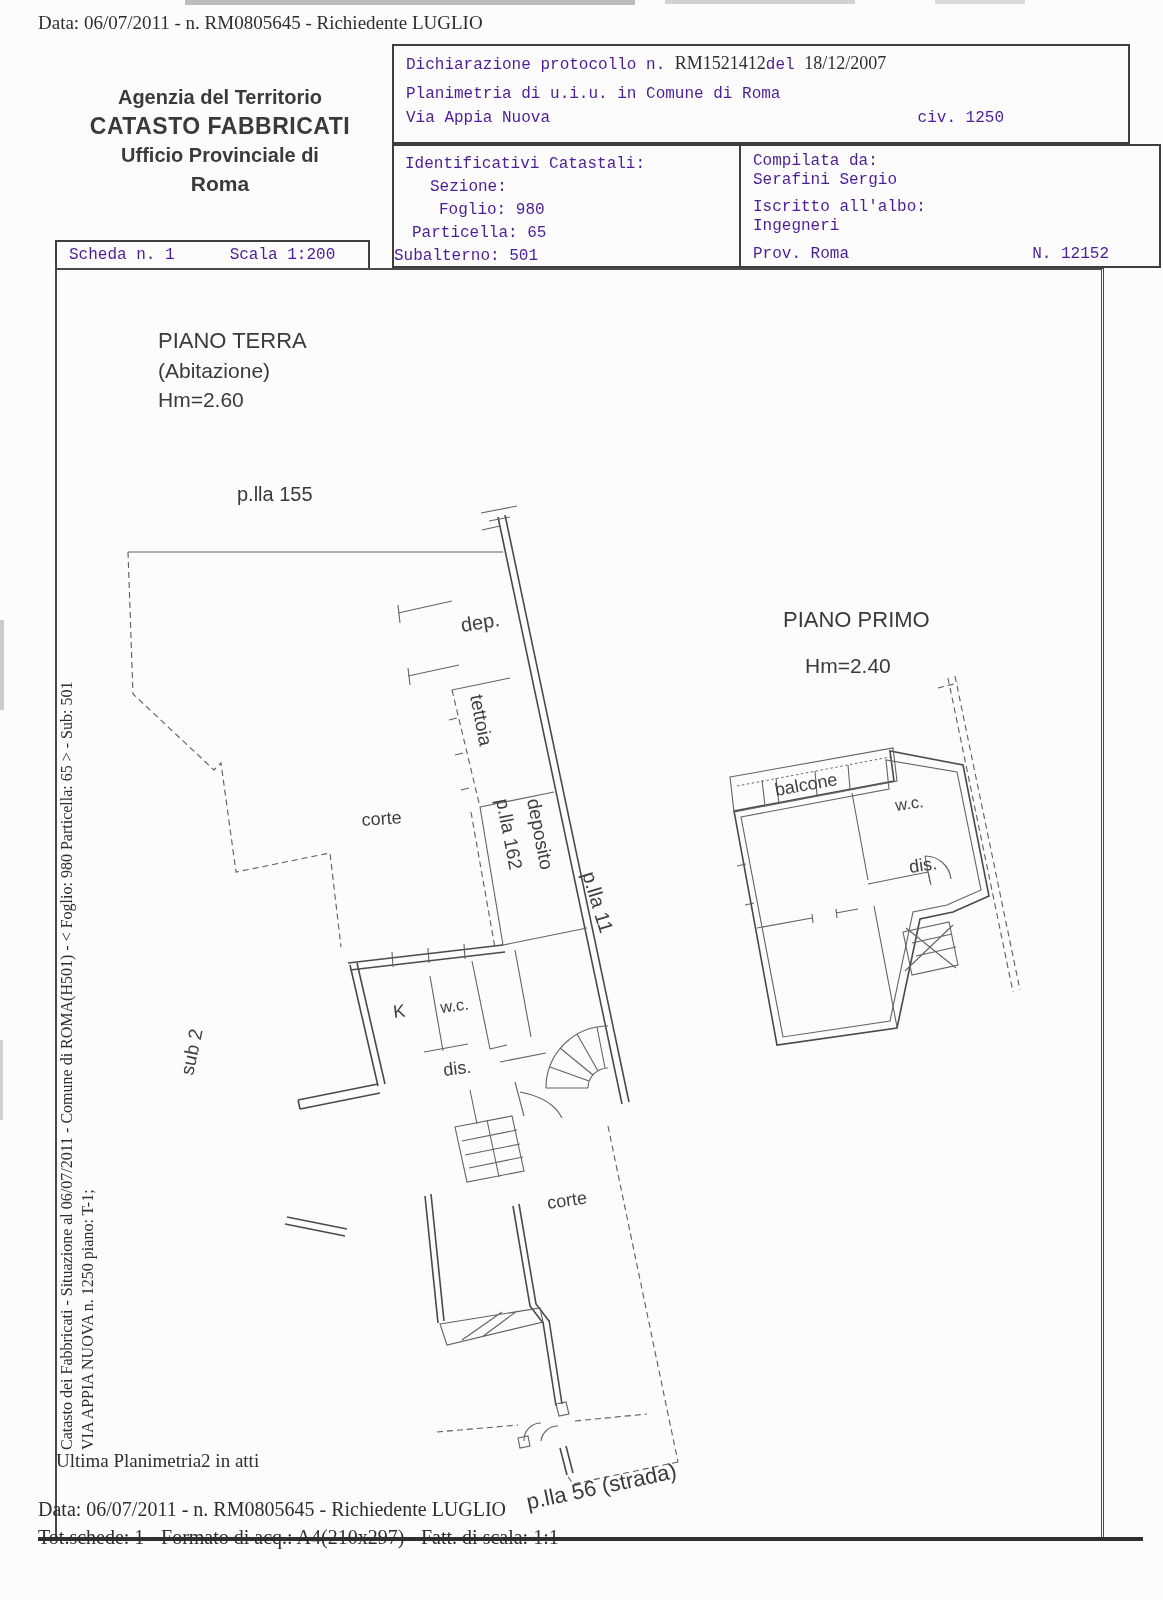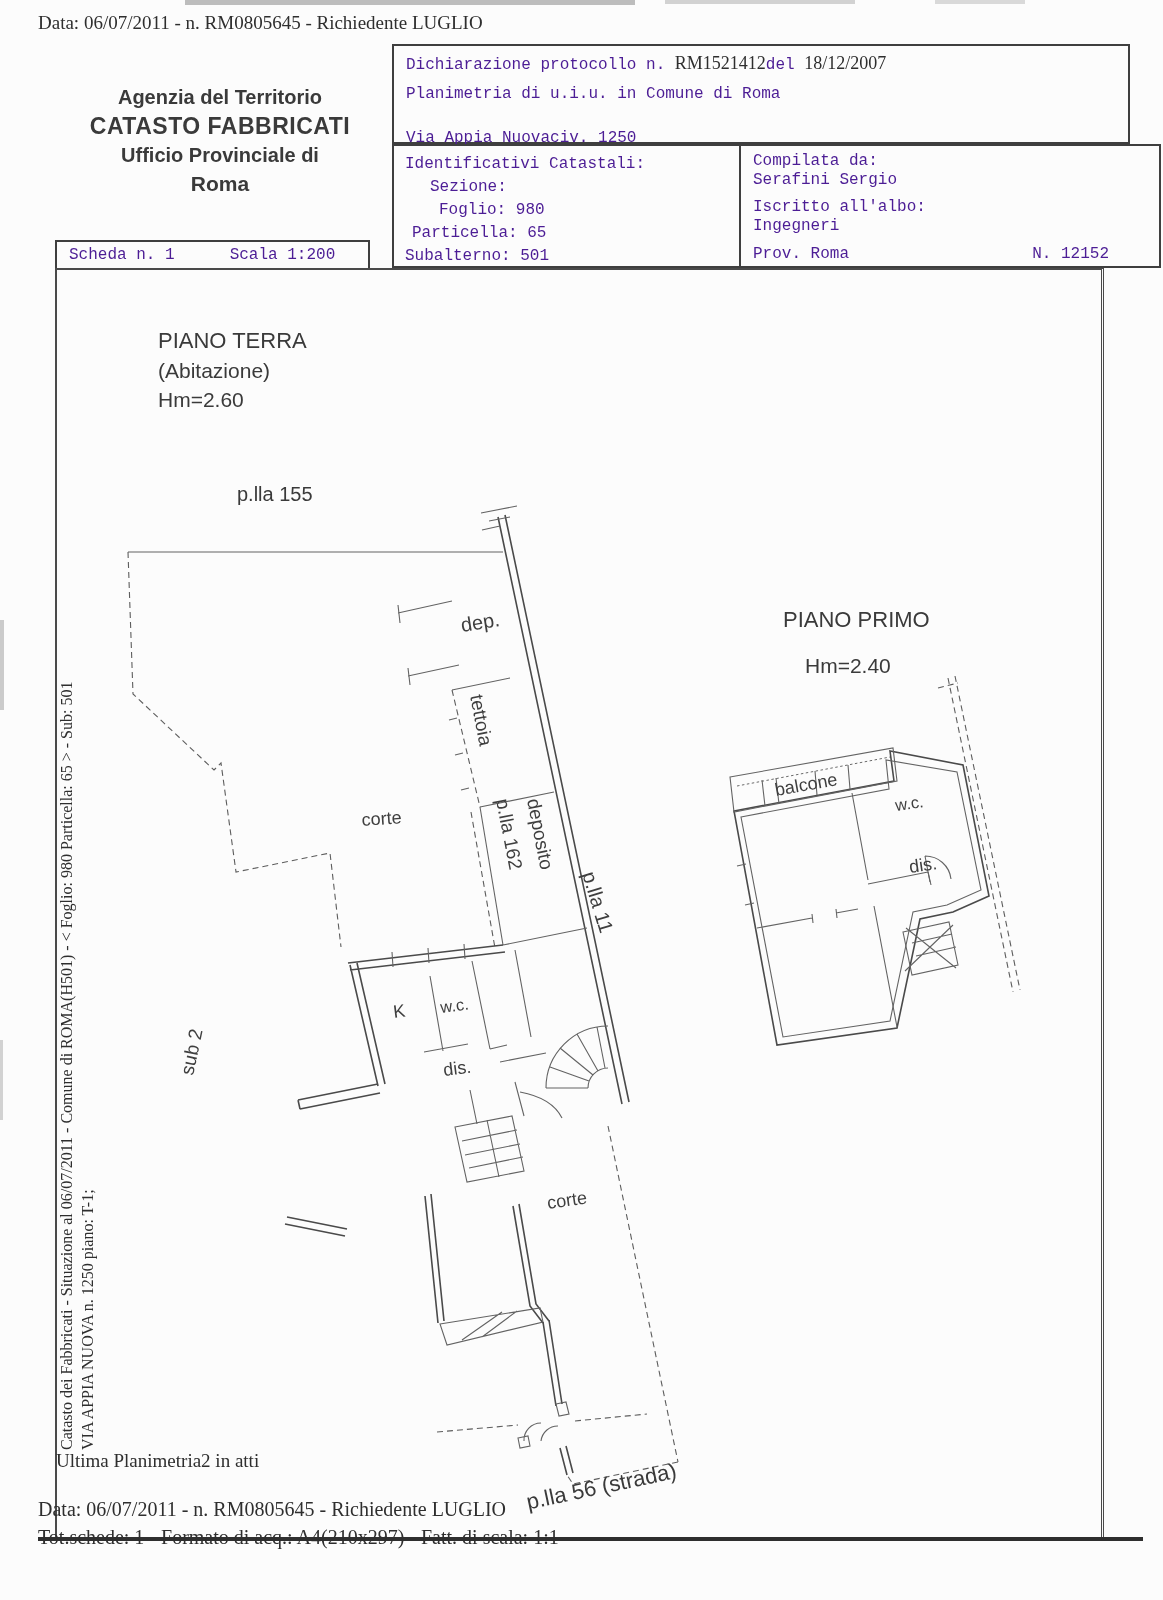--- a/index.html
+++ b/index.html
@@ -37,32 +37,32 @@
   <div class="sans" style="font-size:23px;font-weight:bold;letter-spacing:.5px;line-height:31px;">CATASTO FABBRICATI</div>
   <div class="sans" style="font-size:20px;font-weight:bold;line-height:27px;">Ufficio Provinciale di</div>
   <div class="sans" style="font-size:21px;font-weight:bold;line-height:29px;">Roma</div>
 </div>
 
 <div class="abs box" style="left:392px;top:44px;width:738px;height:100px;padding:7px 12px;">
   <div class="nowrap" style="font-size:16px;line-height:20px;">
     <span class="mono">Dichiarazione protocollo n. </span><span class="serif" style="font-size:18px;">RM1521412</span><span class="mono">del </span><span class="serif" style="font-size:18px;">18/12/2007</span>
   </div>
   <div class="mono nowrap" style="font-size:16px;margin-top:10px;">Planimetria di u.i.u. in Comune di Roma</div>
-  <div style="display:flex;justify-content:flex-start;margin-top:26px;">
+  <div style="display:flex;justify-content:space-between;margin-top:6px;">
     <span class="mono" style="font-size:16px;">Via Appia Nuova</span>
     <span class="mono" style="font-size:16px;margin-right:112px;">civ. 1250</span>
   </div>
 </div>
 
 <div class="abs box" style="left:392px;top:144px;width:349px;height:124px;padding:7px 0 0 0;">
   <div class="mono" style="font-size:16px;line-height:23px;padding-left:11px;">Identificativi Catastali:</div>
   <div class="mono" style="font-size:16px;line-height:23px;padding-left:36px;">Sezione:</div>
   <div class="mono" style="font-size:16px;line-height:23px;padding-left:45px;">Foglio: 980</div>
   <div class="mono" style="font-size:16px;line-height:23px;padding-left:18px;">Particella: 65</div>
-  <div class="mono" style="font-size:16px;line-height:23px;padding-left:11px;">Subalterno: 501</div>
+  <div class="mono" style="font-size:16px;line-height:23px;">Subalterno: 501</div>
 </div>
 
 <div class="abs box" style="left:739px;top:144px;width:422px;height:124px;padding:6px 14px 0 12px;">
   <div class="mono" style="font-size:16px;line-height:19px;">Compilata da:</div>
   <div class="mono" style="font-size:16px;line-height:19px;">Serafini Sergio</div>
   <div class="mono" style="font-size:16px;line-height:19px;margin-top:8px;">Iscritto all'albo:</div>
   <div class="mono" style="font-size:16px;line-height:19px;">Ingegneri</div>
   <div style="display:flex;justify-content:space-between;margin-top:9px;">
     <span class="mono" style="font-size:16px;">Prov. Roma</span>
     <span class="mono" style="font-size:16px;margin-right:36px;">N. 12152</span>

